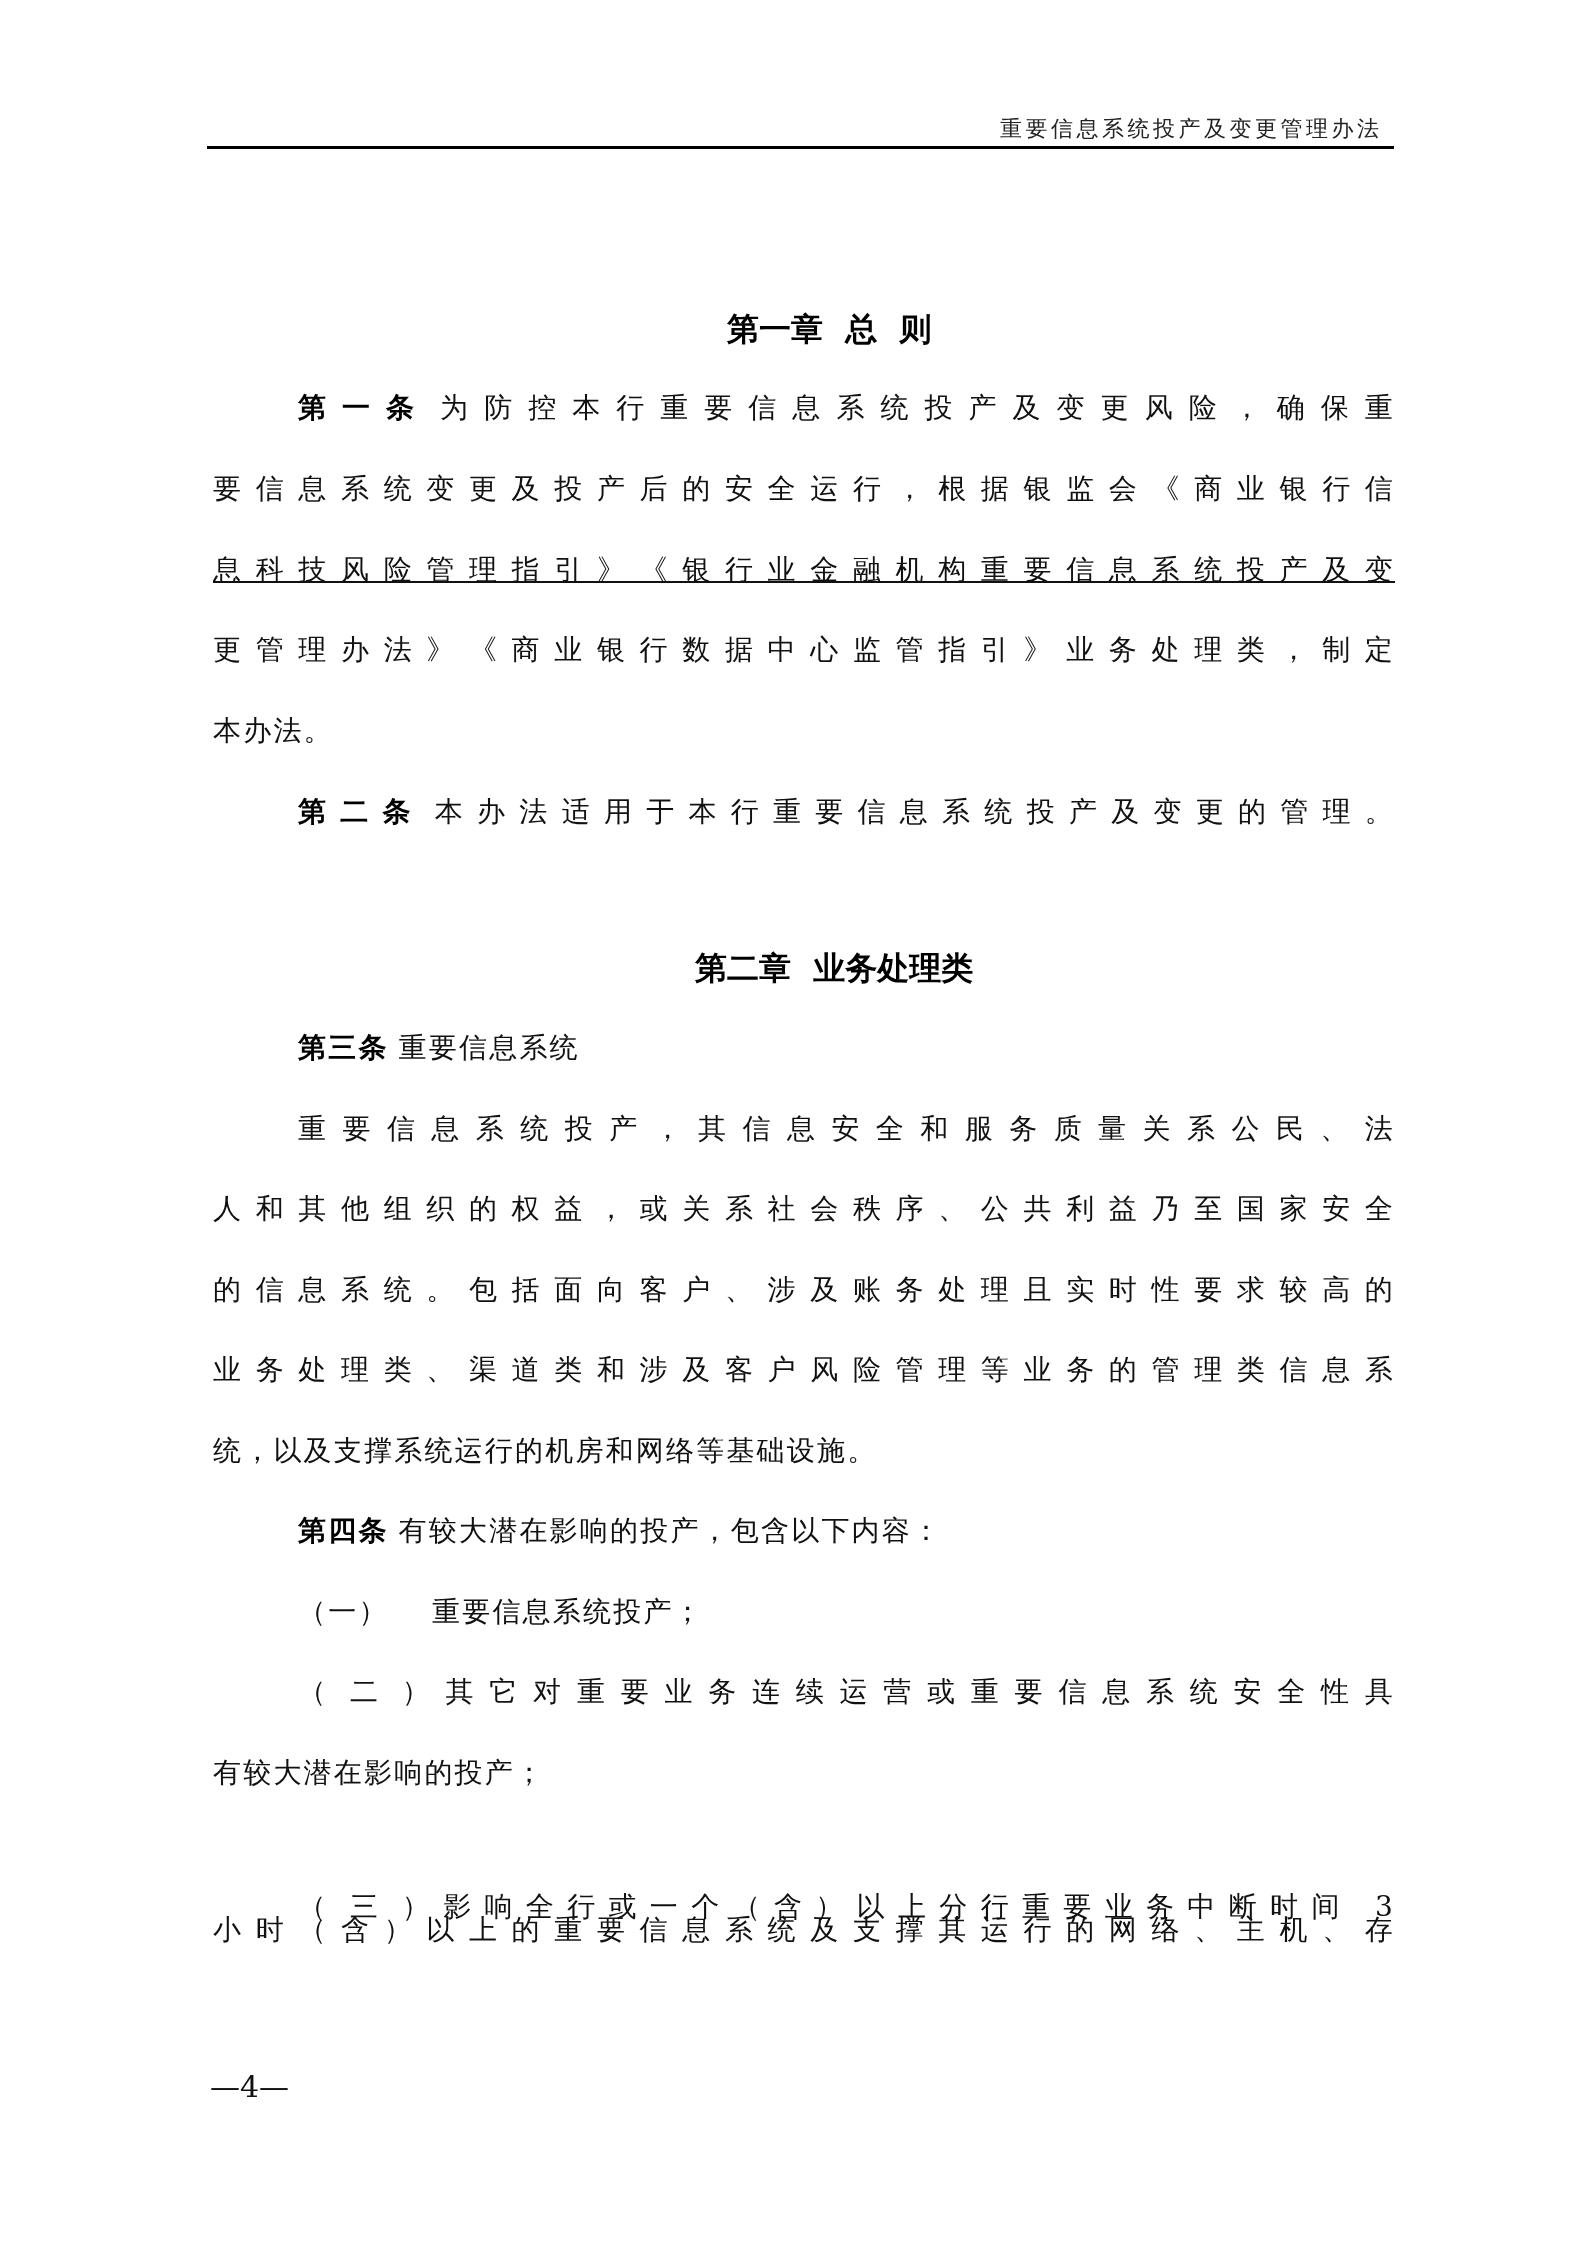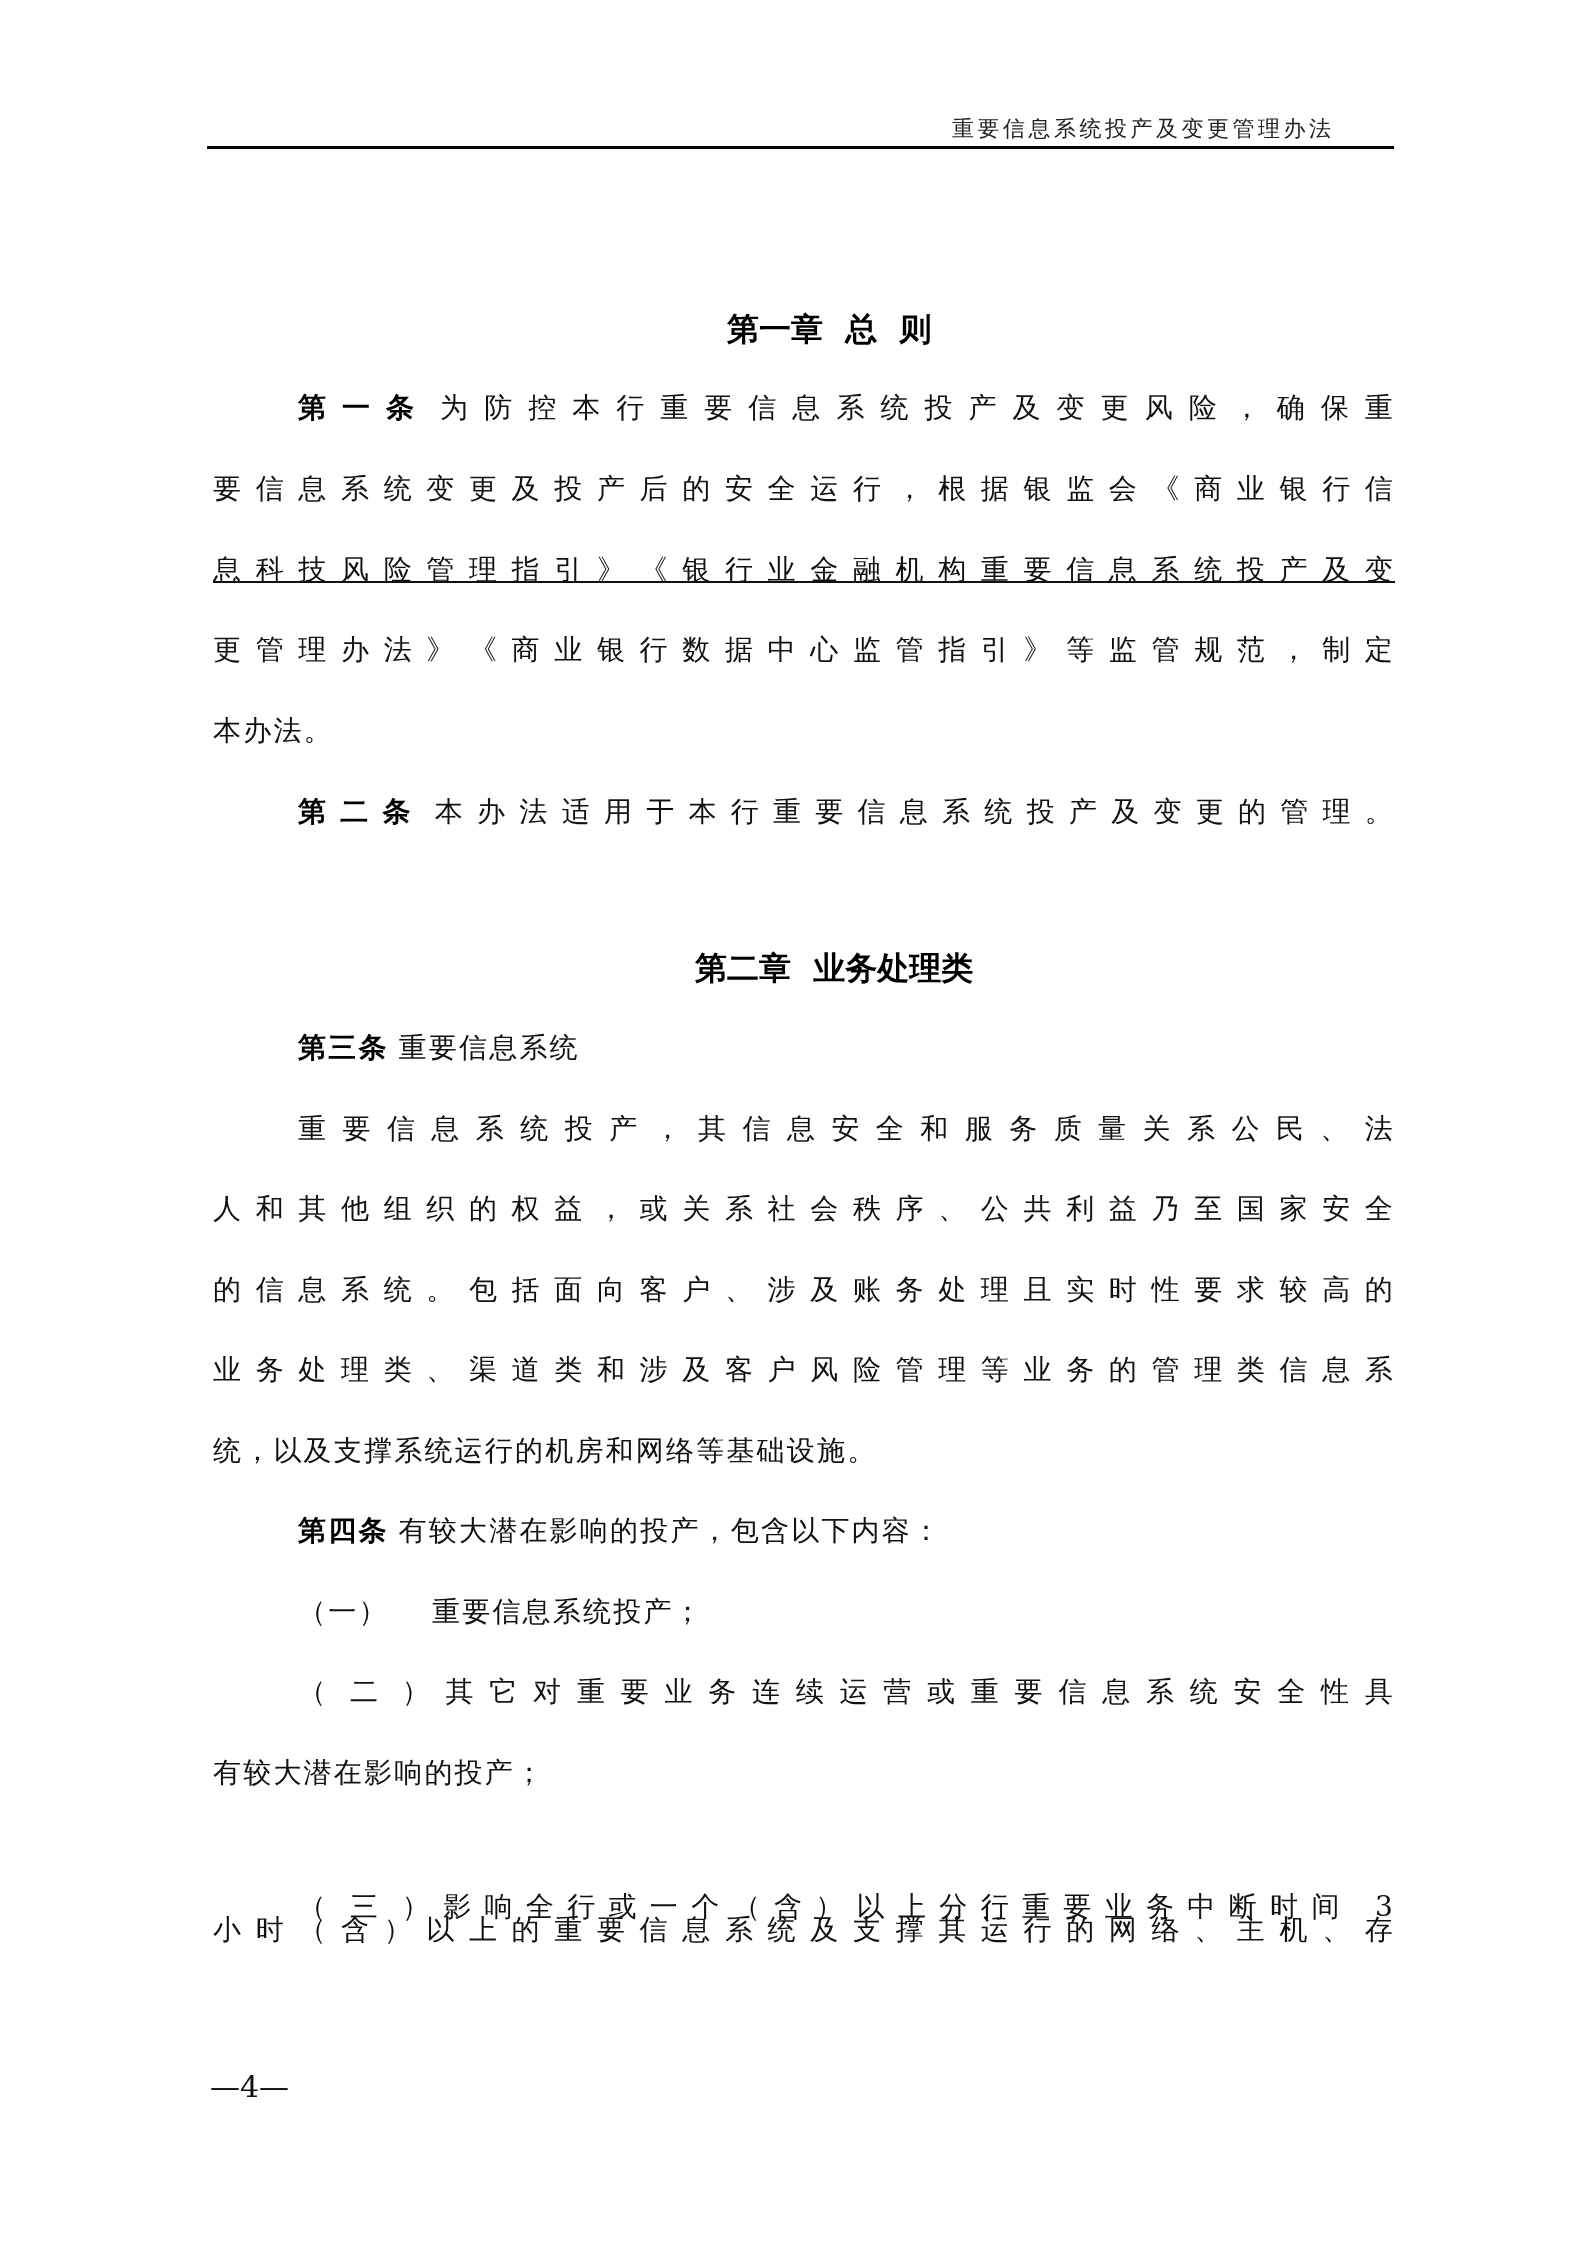--- a/index.html
+++ b/index.html
@@ -1,18 +1,18 @@
 <!DOCTYPE html>
 <html><head>
 <meta charset="utf-8">
 <style>
   html, body { margin: 0; padding: 0; background: #ffffff; }
   body { width: 1586px; height: 2244px; position: relative; overflow: hidden;
          font-family: "DejaVu Serif", "Liberation Serif", serif; color: #111111; }
-  .header-title { position: absolute; left: 952px; top: 114px; width: 366px;
+  .header-title { position: absolute; left: 1000px; top: 114px; width: 366px;
                   font-size: 22px; letter-spacing: 3.5px; line-height: 30px; white-space: nowrap;
                   text-align: right; color: #222; }
   .header-rule { position: absolute; left: 207px; top: 146px; width: 1187px; height: 3px; background: #000; }
   .chapter { position: absolute; font-family: "DejaVu Sans", "Liberation Sans", sans-serif;
              font-weight: bold; font-size: 32px; line-height: 48px; white-space: pre; color: #000; }
   .line { position: absolute; left: 213px; width: 1182px; font-size: 28px; line-height: 48px;
           white-space: nowrap; letter-spacing: 2.2px; }
   .line.full { text-align: justify; text-align-last: justify; white-space: normal; }
   .line.indent { left: 298px; width: 1097px; }
   .art { font-family: "DejaVu Sans", "Liberation Sans", sans-serif; font-weight: bold; color: #000; margin-right: 10px; }
@@ -25,21 +25,21 @@
 <div class="header-title">重要信息系统投产及变更管理办法</div>
 <div class="header-rule"></div>
 
 <div class="chapter" style="left:727px; top:305px;">第一章  总  则</div>
 
 <div class="line full indent" style="top:384px;">
   <span class="art">第一条</span><span>为防控本行重要信息系统投产及变更风险，确保重</span>
 </div>
 <div class="line full" style="top:465px;">要信息系统变更及投产后的安全运行，根据银监会《商业银行信</div>
 <div class="line full" style="top:546px;text-decoration:underline;">息科技风险管理指引》《银行业金融机构重要信息系统投产及变</div>
-<div class="line full" style="top:626px;">更管理办法》《商业银行数据中心监管指引》等监管规范，制定</div>
+<div class="line full" style="top:626px;">更管理办法》《商业银行数据中心监管指引》业务处理类，制定</div>
 <div class="line" style="top:707px;">本办法。</div>
 
 <div class="line full indent" style="top:788px;">
   <span class="art">第二条</span><span>本办法适用于本行重要信息系统投产及变更的管理。</span>
 </div>
 
 <div class="chapter" style="left:695px; top:944px;">第二章  业务处理类</div>
 
 <div class="line indent" style="top:1024px;">
   <span class="art">第三条</span><span>重要信息系统</span>

